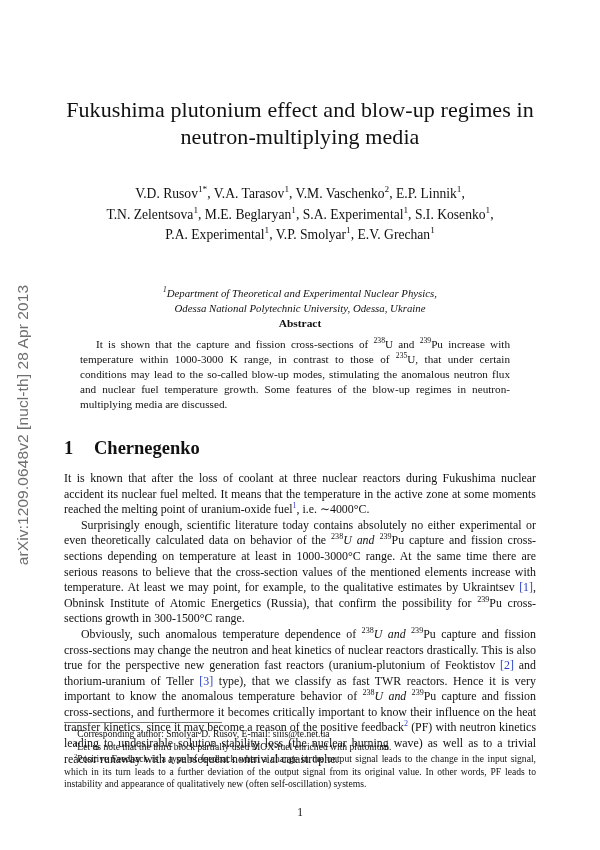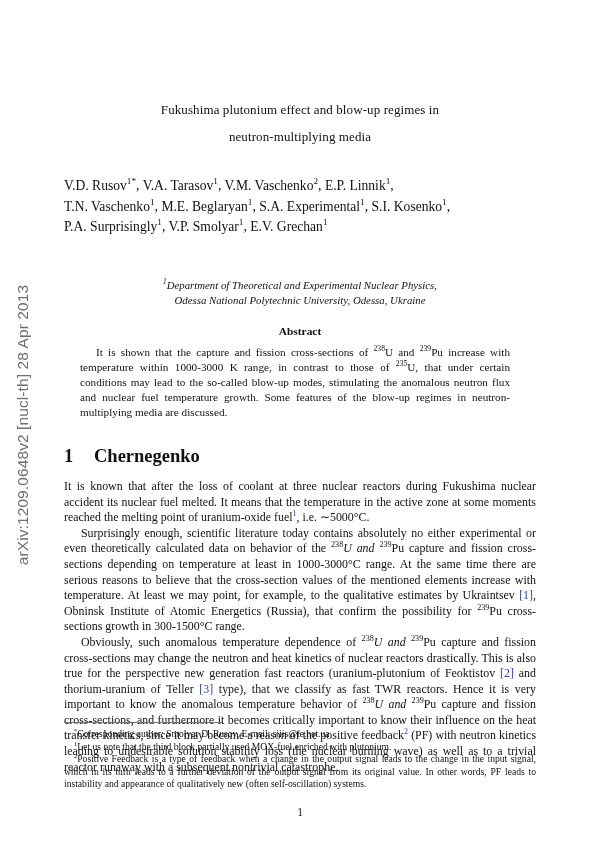--- a/index.html
+++ b/index.html
@@ -45,30 +45,30 @@
     width: 472px;
     height: 850px;
   }
 
   
   .title-block {
     margin-top: 96px;
     text-align: center;
   }
   .title-line {
-    font-size: 13px;
+    font-size: 22px;
     line-height: 27px;
     font-weight: normal;
     letter-spacing: 0.1px;
   }
 
   
   .authors-block {
-    margin-top: 26px;
-    text-align: left;
+    margin-top: 34px;
+    text-align: center;
   }
   .author-line {
     font-size: 13.6px;
     line-height: 20.5px;
   }
   sup {
     font-size: 0.68em;
     vertical-align: super;
     line-height: 0;
   }
@@ -79,21 +79,20 @@
     text-align: center;
     font-style: italic;
   }
   .affil-line {
     font-size: 10.8px;
     line-height: 15.5px;
   }
 
   
   .abstract-heading {
-    margin-top: 16px;
     text-align: center;
     font-size: 11.4px;
     font-weight: bold;
   }
   .abstract-body {
     margin: 8px 26px 0 16px;
     font-size: 11.2px;
     line-height: 15.1px;
     text-align: justify;
     text-indent: 16px;
@@ -177,35 +176,35 @@
 
 <div class="page">
 
   <div class="title-block">
     <div class="title-line">Fukushima plutonium effect and blow-up regimes in</div>
     <div class="title-line">neutron-multiplying media</div>
   </div>
 
   <div class="authors-block">
     <div class="author-line"><span>V.D. Rusov</span><sup>1</sup><sup>*</sup><span>, V.A. Tarasov</span><sup>1</sup><span>, V.M. Vaschenko</span><sup>2</sup><span>, E.P. Linnik</span><sup>1</sup><span>,</span></div>
-    <div class="author-line"><span>T.N. Vaschenko</span><sup>1</sup><span>, M.E. Beglaryan</span><sup>1</sup><span>, S.A. Experimental</span><sup>1</sup><span>, S.I. Kosenko</span><sup>1</sup><span>,</span></div>
-    <div class="author-line"><span>P.A. Surprisingly</span><sup>1</sup><span>, V.P. Smolyar</span><sup>1</sup><span>, E.V. Grechan</span><sup>1</sup></div>
+    <div class="author-line"><span>T.N. Zelentsova</span><sup>1</sup><span>, M.E. Beglaryan</span><sup>1</sup><span>, S.A. Experimental</span><sup>1</sup><span>, S.I. Kosenko</span><sup>1</sup><span>,</span></div>
+    <div class="author-line"><span>P.A. Experimental</span><sup>1</sup><span>, V.P. Smolyar</span><sup>1</sup><span>, E.V. Grechan</span><sup>1</sup></div>
   </div>
 
   <div class="affil-block">
     <div class="affil-line"><sup>1</sup><span>Department of Theoretical and Experimental Nuclear Physics,</span></div>
     <div class="affil-line">Odessa National Polytechnic University, Odessa, Ukraine</div>
   </div>
 
   <div class="abstract-heading">Abstract</div>
   <div class="abstract-body"><span>It is shown that the capture and fission cross-sections of </span><sup>238</sup><span>U and </span><sup>239</sup><span>Pu increase with temperature within 1000-3000 K range, in contrast to those of </span><sup>235</sup><span>U, that under certain conditions may lead to the so-called blow-up modes, stimulating the anomalous neutron flux and nuclear fuel temperature growth. Some features of the blow-up regimes in neutron-multiplying media are discussed.</span></div>
 
   <div class="section-heading"><span class="section-num">1</span><span>Chernegenko</span></div>
 
-  <p class="body-par first"><span>It is known that after the loss of coolant at three nuclear reactors during Fukushima nuclear accident its nuclear fuel melted. It means that the temperature in the active zone at some moments reached the melting point of uranium-oxide fuel</span><sup class="fnmark">1</sup><span>, i.e. ∼5000°C.</span></p>
+  <p class="body-par first"><span>It is known that after the loss of coolant at three nuclear reactors during Fukushima nuclear accident its nuclear fuel melted. It means that the temperature in the active zone at some moments reached the melting point of uranium-oxide fuel</span><sup class="fnmark">1</sup><span>, i.e. ∼4000°C.</span></p>
 
   <p class="body-par indent"><span>Surprisingly enough, scientific literature today contains absolutely no either experimental or even theoretically calculated data on behavior of the </span><sup>238</sup><i>U and </i><sup>239</sup><span>Pu capture and fission cross-sections depending on temperature at least in 1000-3000°C range. At the same time there are serious reasons to believe that the cross-section values of the mentioned elements increase with temperature. At least we may point, for example, to the qualitative estimates by Ukraintsev </span><span class="cite">[1]</span><span>, Obninsk Institute of Atomic Energetics (Russia), that confirm the possibility for </span><sup>239</sup><span>Pu cross-sections growth in 300-1500°C range.</span></p>
 
   <p class="body-par indent"><span>Obviously, such anomalous temperature dependence of </span><sup>238</sup><i>U and </i><sup>239</sup><span>Pu capture and fission cross-sections may change the neutron and heat kinetics of nuclear reactors drastically. This is also true for the perspective new generation fast reactors (uranium-plutonium of Feoktistov </span><span class="cite">[2]</span><span> and thorium-uranium of Teller </span><span class="cite">[3]</span><span> type), that we classify as fast TWR reactors. Hence it is very important to know the anomalous temperature behavior of </span><sup>238</sup><i>U and </i><sup>239</sup><span>Pu capture and fission cross-sections, and furthermore it becomes critically important to know their influence on the heat transfer kinetics, since it may become a reason of the positive feedback</span><sup class="fnmark">2</sup><span> (PF) with neutron kinetics leading to undesirable solution stability loss (the nuclear burning wave) as well as to a trivial reactor runaway with a subsequent nontrivial catastrophe.</span></p>
 
   <div class="footnotes">
     <div class="footnote-rule"></div>
     <p class="footnote"><sup>*</sup><span>Corresponding author: Smolyar D. Rusov, E-mail: siiis@te.net.ua</span></p>
     <p class="footnote"><sup>1</sup><span>Let us note that the third block partially used MOX-fuel enriched with plutonium.</span></p>
     <p class="footnote multi"><sup>2</sup><span>Positive Feedback is a type of feedback when a change in the output signal leads to the change in the input signal, which in its turn leads to a further deviation of the output signal from its original value. In other words, PF leads to instability and appearance of qualitatively new (often self-oscillation) systems.</span></p>

